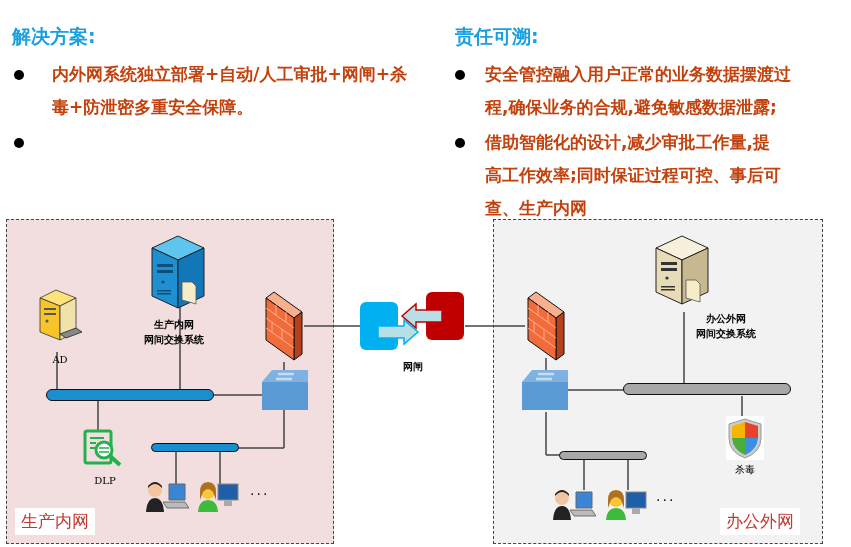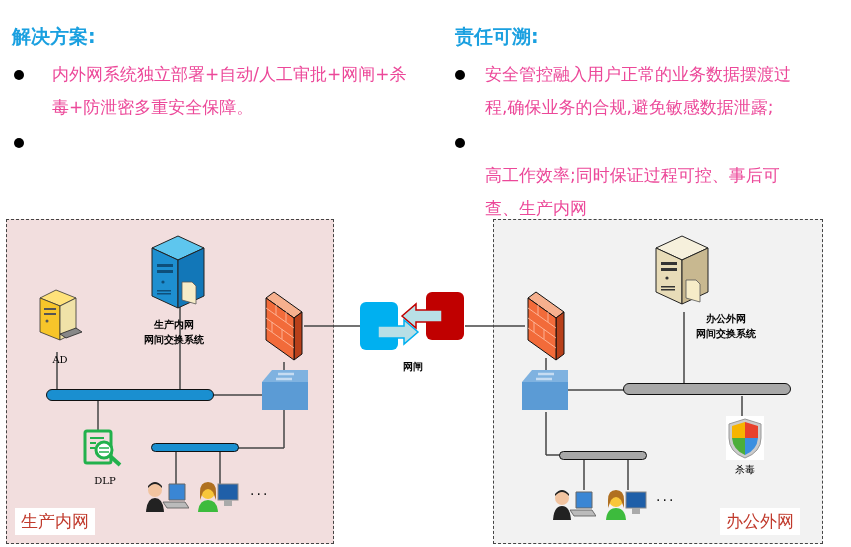--- a/index.html
+++ b/index.html
@@ -1,19 +1,19 @@
 <!DOCTYPE html>
 <html><head>
 <meta charset="utf-8">
 <style>
   html, body { margin:0; padding:0; background:#ffffff; }
   body { width:851px; height:547px; position:relative; overflow:hidden; font-family:"DejaVu Sans", sans-serif; color:#111; }
   .abs { position:absolute; }
   .heading { color:#1aa0e0; font-weight:bold; font-size:19px;text-align:right; }
-  .bullet-row { position:absolute; font-size:17px; line-height:33px; color:#ec4899; }
+  .bullet-row { position:absolute; font-size:17px; line-height:33px; color:#c2410c;font-weight:bold; }
   .bullet-dot { position:absolute; left:0; top:12px; width:10px; height:10px; border-radius:50%; background:#000; }
   .bullet-text { position:absolute; left:38px; top:0; }
   .zone { position:absolute; border:1.5px dashed #444; }
   .zone-label { position:absolute; background:#fff; color:#c0392b; font-family:"DejaVu Serif", serif; font-size:17px; padding:2px 6px; }
   .node-label { position:absolute; font-size:10px; font-weight:bold; text-align:center; line-height:14px; color:#000; white-space:nowrap; }
   .small-label { position:absolute; font-size:10px; color:#000; font-family:"DejaVu Serif", serif; text-align:center; line-height:16px; }
   svg.lines { position:absolute; left:0; top:0; }
 </style>
 </head>
 <body>
@@ -29,21 +29,21 @@
   <span class="bullet-dot"></span>
   <span class="bullet-text"><br></span>
 </div>
 
 <div class="bullet-row" style="left:455px;top:58px;width:390px;height:66px;">
   <span class="bullet-dot"></span>
   <span class="bullet-text" style="left:30px;"><span>安全管控融入用户正常的业务数据摆渡过</span><br><span>程,确保业务的合规,避免敏感数据泄露;</span></span>
 </div>
 <div class="bullet-row" style="left:455px;top:126px;width:390px;height:99px;">
   <span class="bullet-dot"></span>
-  <span class="bullet-text" style="left:30px;"><br><span>高工作效率;同时保证过程可控、事后可</span><br><span>查、生产内网</span></span>
+  <span class="bullet-text" style="left:30px;"><span>借助智能化的设计,减少审批工作量,提</span><br><span>高工作效率;同时保证过程可控、事后可</span><br><span>查、生产内网</span></span>
 </div>
 
 <div class="zone" style="left:6px;top:219px;width:326px;height:323px;background:#f2dede;"></div>
 <div class="zone" style="left:493px;top:219px;width:328px;height:323px;background:#f2f2f2;"></div>
 
 <svg class="lines" width="851" height="547">
   <g stroke="#444" stroke-width="1.5" fill="none">
 
     <line x1="57" y1="352" x2="57" y2="390"></line>
     <line x1="180" y1="300" x2="180" y2="390"></line>

